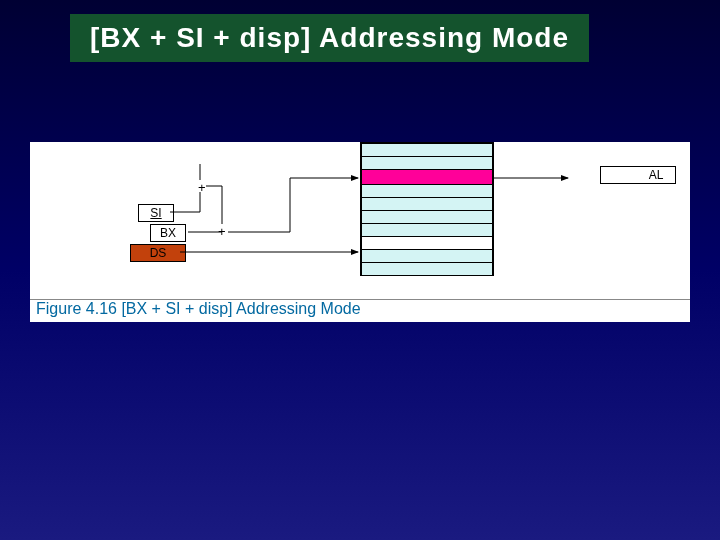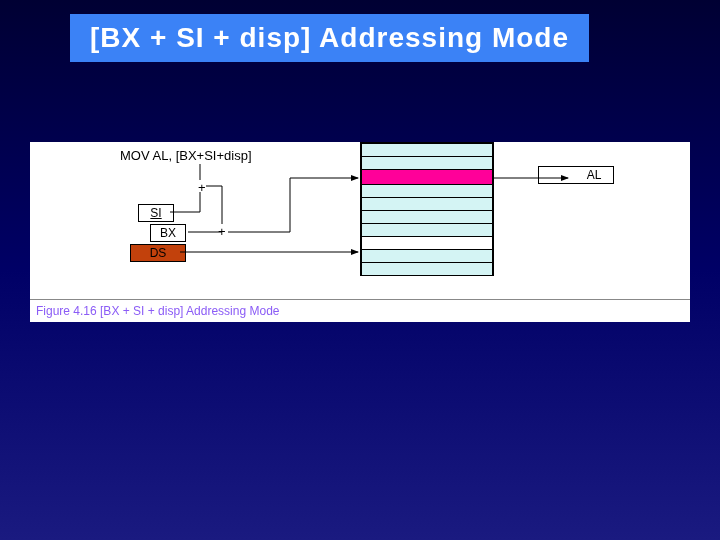--- a/index.html
+++ b/index.html
@@ -5,42 +5,42 @@
   body {
     margin: 0;
     padding: 0;
     width: 720px;
     height: 540px;
     background: linear-gradient(to bottom, #000033 0%, #000066 50%, #1a1a80 100%);
     font-family: "Comic Sans MS", "Trebuchet MS", sans-serif;
     overflow: hidden;
   }
   .title-bar {
-    background: #3b82f6;
+    background: #14532d;
     color: #ffffff;
     font-size: 28px;
     font-weight: bold;
     padding: 8px 20px;
     margin: 14px 40px 0 70px;
     display: inline-block;
     letter-spacing: 1px;
   }
   .figure-area {
     background: #ffffff;
     margin: 80px 30px 0 30px;
     height: 180px;
     position: relative;
     font-family: Arial, sans-serif;
   }
   .caption {
     position: absolute;
     bottom: 4px;
     left: 6px;
-    font-size: 12px;
-    color: #8b5cf6;
+    font-size: 16px;
+    color: #0369a1;
     font-family: Arial, sans-serif;
   }
   .hr-line {
     position: absolute;
     bottom: 22px;
     left: 0;
     right: 0;
     height: 1px;
     background: #888;
   }
@@ -56,21 +56,21 @@
     border: 1px solid #000;
     background: #fff;
     font-size: 12px;
     text-align: center;
     padding: 1px 6px;
     font-family: Arial, sans-serif;
   }
   .si-box { top: 62px; left: 108px; width: 22px; text-decoration: underline; }
   .bx-box { top: 82px; left: 120px; width: 22px; }
   .ds-box { top: 102px; left: 100px; width: 42px; background: #c2410c; }
-  .al-box { top: 24px; left: 508px; width: 26px; padding-left: 42px; }
+  .al-box { top: 24px; left: 570px; width: 26px; padding-left: 42px; }
   .mem-stack {
     position: absolute;
     top: 0px;
     left: 330px;
     width: 130px;
     border: 2px solid #000;
     border-bottom: none;
   }
   .mem-cell {
     height: 12px;
@@ -100,21 +100,20 @@
 </style>
 </head>
 <body>
 
 
 
 <div class="title-bar">[BX + SI + disp] Addressing Mode</div>
 
 <div class="figure-area">
 
-  <div class="mov-label">MOV  AL, [BX+SI+disp]</div>
 
   <div class="reg-box si-box">SI</div>
   <div class="reg-box bx-box">BX</div>
   <div class="reg-box ds-box">DS</div>
   <div class="reg-box al-box">AL</div>
 
   <div class="plus" style="top:38px; left:168px;">+</div>
   <div class="plus" style="top:82px; left:188px;">+</div>
 
   <div class="mem-stack">

